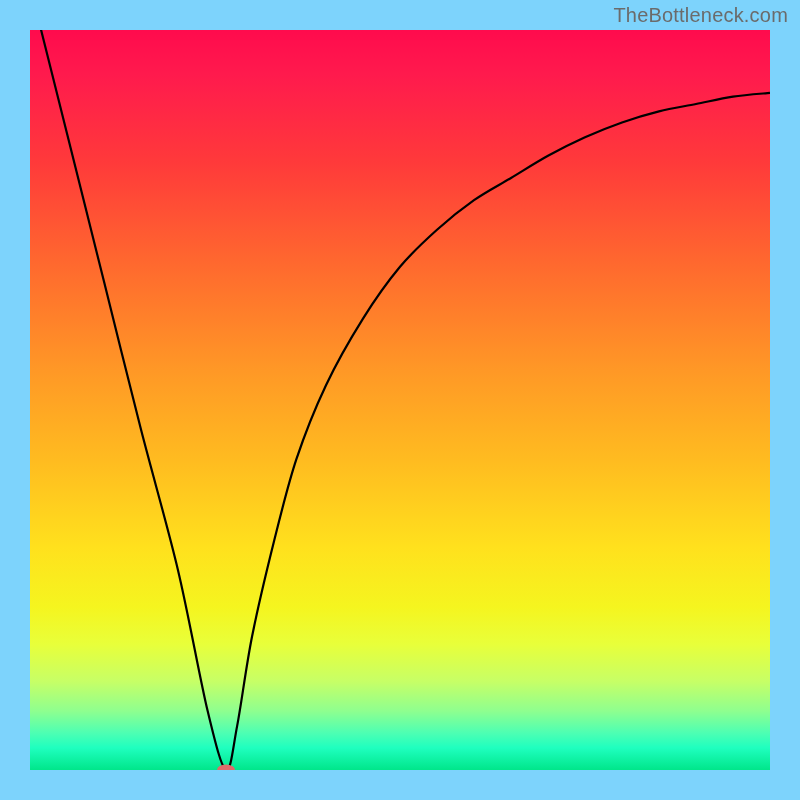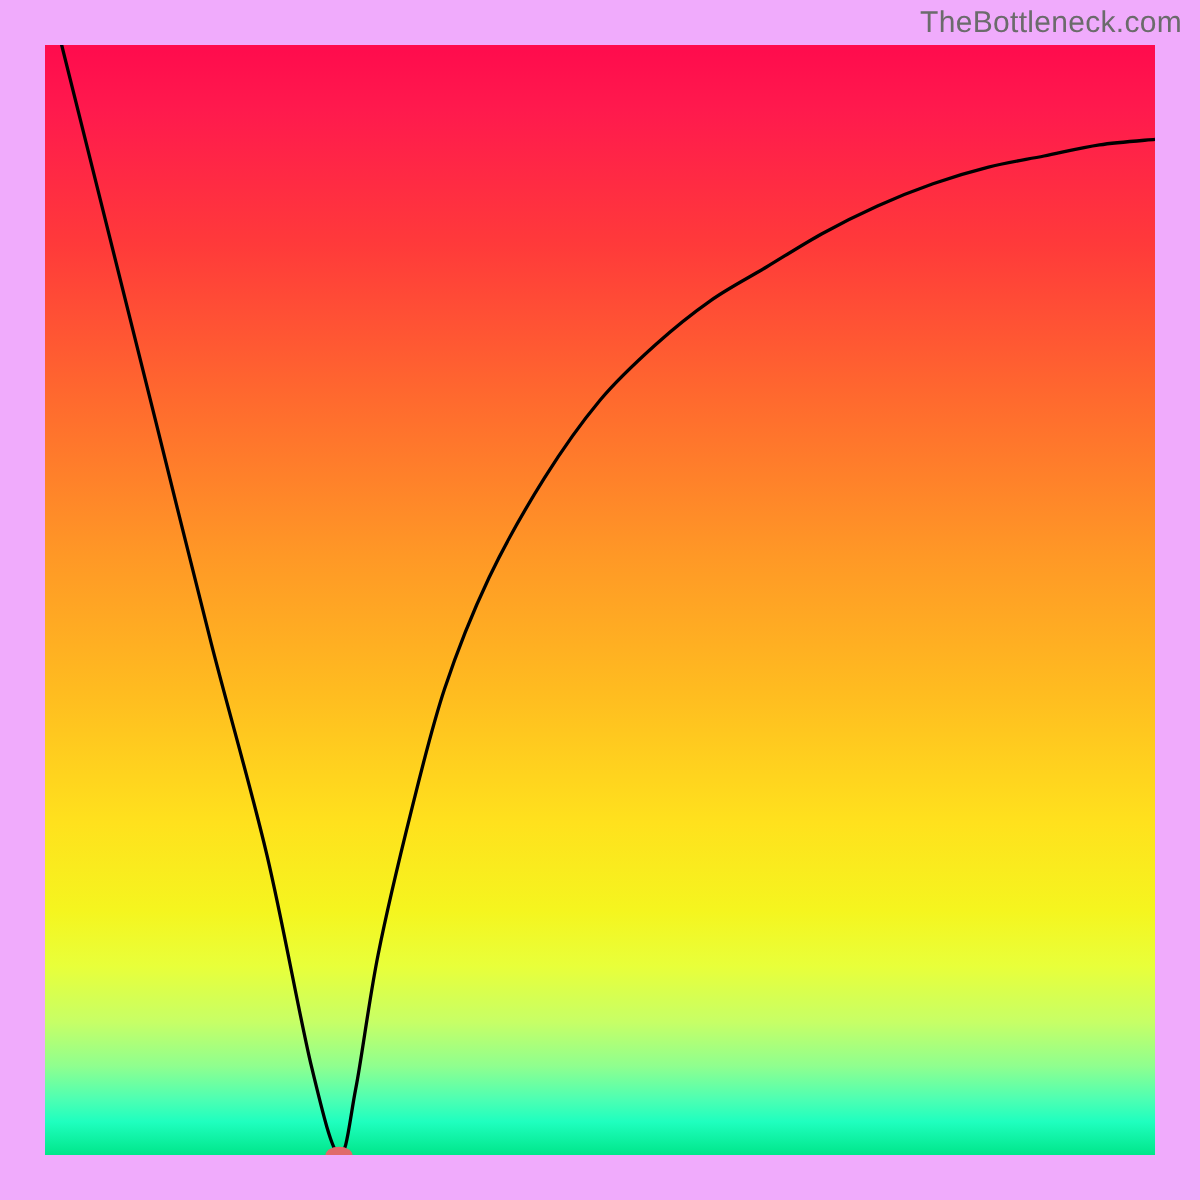--- a/index.html
+++ b/index.html
@@ -9,21 +9,21 @@
     height: 800px;
     background: #000;
     overflow: hidden;
   }
   .frame {
     position: absolute;
     top: 0;
     left: 0;
     width: 800px;
     height: 800px;
-    background: #f0abfc;
+    background: #7dd3fc;
   }
   .plot-area {
     position: absolute;
     top: 30px;
     left: 30px;
     width: 740px;
     height: 740px;
     overflow: hidden;
   }
   .gradient-bg {

